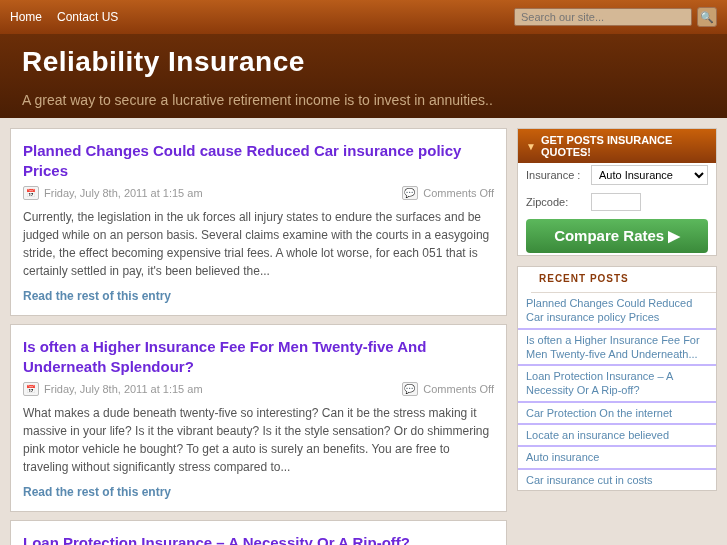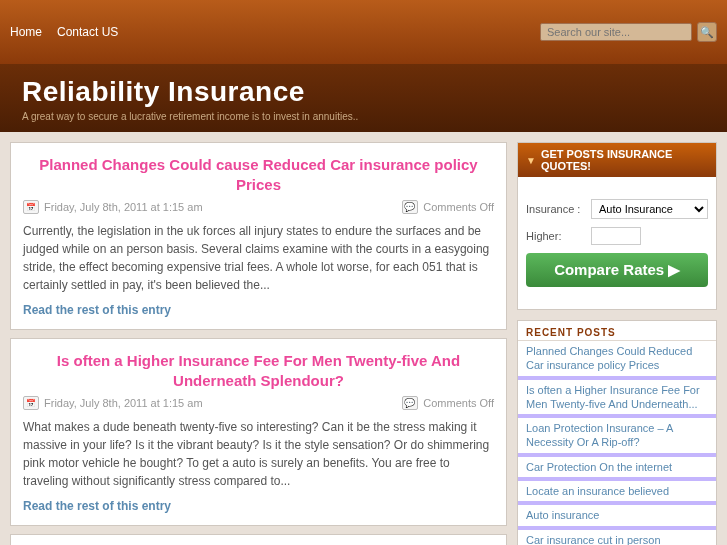--- a/index.html
+++ b/index.html
@@ -7,21 +7,21 @@
       font-family: Arial, Helvetica, sans-serif;
       font-size: 13px;
       background: #c8c8c8;
       width: 727px;
       min-height: 545px;
     }
 
     
     #top-nav {
       background: linear-gradient(to bottom, #b85c1a, #8b3a0a);
-      padding: 22px 10px;
+      padding: 7px 10px;
       display: flex;
       align-items: center;
       justify-content: space-between;
     }
     .nav-links {
       display: flex;
       gap: 15px;
     }
     .nav-link {
       color: #fff;
@@ -33,21 +33,21 @@
       display: flex;
       align-items: center;
       gap: 5px;
     }
     .nav-search input {
       background: #d4b896;
       border: 1px solid #a07050;
       color: #888;
       font-size: 11px;
       padding: 2px 6px;
-      width: 152px;
+      width: 178px;
       border-radius: 2px;
     }
     .search-icon-btn {
       width: 20px;
       height: 20px;
       background: #c8a070;
       border: 1px solid #a07050;
       border-radius: 3px;
       display: flex;
       align-items: center;
@@ -63,22 +63,22 @@
       padding: 12px 22px 10px;
     }
     #site-title {
       color: #fff;
       font-size: 28px;
       font-weight: bold;
       letter-spacing: 0.5px;
     }
     #site-tagline {
       color: #c8a882;
-      font-size: 10px;
-      margin-top: 3px;
+      font-size: 14px;
+      margin-top: 14px;
     }
 
     
     #main-layout {
       display: flex;
       gap: 0;
       padding: 10px;
       background: #e8e0d8;
       align-items: flex-start;
     }
@@ -91,29 +91,28 @@
       flex-direction: column;
       gap: 8px;
     }
 
     .article-card {
       background: #fff;
       border: 1px solid #d0c8c0;
       padding: 12px;
     }
     .article-title {
-      color: #ec4899;
+      color: #6d28d9;
       font-size: 15px;
       font-weight: bold;
       line-height: 1.3;
       cursor: pointer;
       text-decoration: none;
       display: block;
       margin-bottom: 6px;
-      text-align: center;
     }
     .article-meta {
       display: flex;
       align-items: center;
       justify-content: space-between;
       margin-bottom: 8px;
     }
     .article-meta-left, .article-meta-right {
       display: flex;
       align-items: center;
@@ -180,21 +179,21 @@
       padding: 5px 8px;
       display: flex;
       align-items: center;
       gap: 5px;
     }
     .widget-arrow {
       color: #ffcc80;
       font-size: 10px;
     }
     .widget-content {
-      padding: 22px 8px;
+      padding: 2px 8px;
     }
 
     
     .form-row {
       display: flex;
       align-items: center;
       margin-bottom: 8px;
     }
     .form-label {
       font-size: 11px;
@@ -230,31 +229,32 @@
       text-align: center;
     }
 
     
     .recent-posts-header {
       background: transparent;
       color: #8b3a0a;
       font-size: 10px;
       font-weight: bold;
       letter-spacing: 1px;
-      padding: 6px 8px 2px;
+      padding: 6px 8px 8px;
       border-bottom: 1px solid #e0d8d0;
       text-transform: uppercase;
+      margin-left: 13px;
     }
     .recent-post-item {
       font-size: 11px;
       color: #5a8ab0;
       padding: 3px 8px;
       cursor: pointer;
       line-height: 1.3;
-      border-bottom: 4px solid #c4b5fd;
+      border-bottom: 2px solid #c4b5fd;
     }
     .recent-post-item:last-child {
       border-bottom: none;
     }
   </style>
 </head>
 <body>
 
 <div id="top-nav">
   <div class="nav-links">
@@ -337,34 +337,34 @@
         <div class="form-row">
           <span class="form-label">Insurance :</span>
           <select class="form-select">
             <option>Auto Insurance</option>
             <option>Home Insurance</option>
             <option>Life Insurance</option>
             <option>Health Insurance</option>
           </select>
         </div>
         <div class="form-row">
-          <span class="form-label">Higher:</span>
+          <span class="form-label">Zipcode:</span>
           <input type="text" class="form-input" style="">
         </div>
         <button class="compare-btn">Compare Rates ▶</button>
       </div>
     </div>
 
     <div class="widget-box">
       <div class="recent-posts-header">RECENT POSTS</div>
       <div>
         <div class="recent-post-item">Planned Changes Could Reduced Car insurance policy Prices</div>
         <div class="recent-post-item">Is often a Higher Insurance Fee For Men Twenty-five And Underneath...</div>
         <div class="recent-post-item">Loan Protection Insurance – A Necessity Or A Rip-off?</div>
         <div class="recent-post-item">Car Protection On the internet</div>
         <div class="recent-post-item">Locate an insurance believed</div>
         <div class="recent-post-item">Auto insurance</div>
-        <div class="recent-post-item">Car insurance cut in person</div>
+        <div class="recent-post-item">Car insurance cut in costs</div>
       </div>
     </div>
 
   </div>
 </div>
 
 </body></html>

